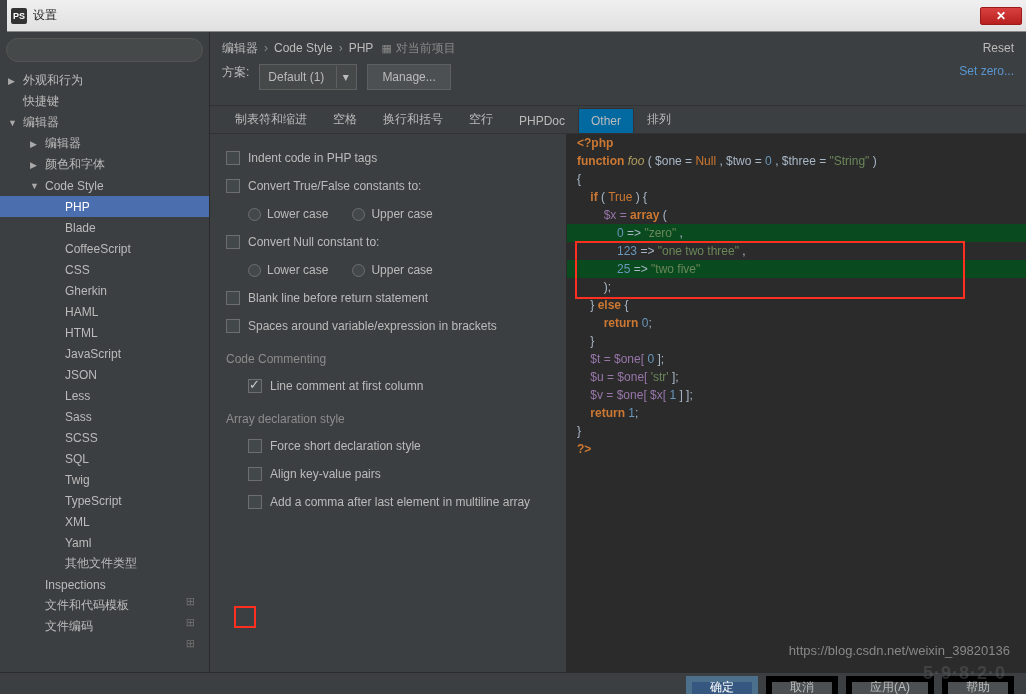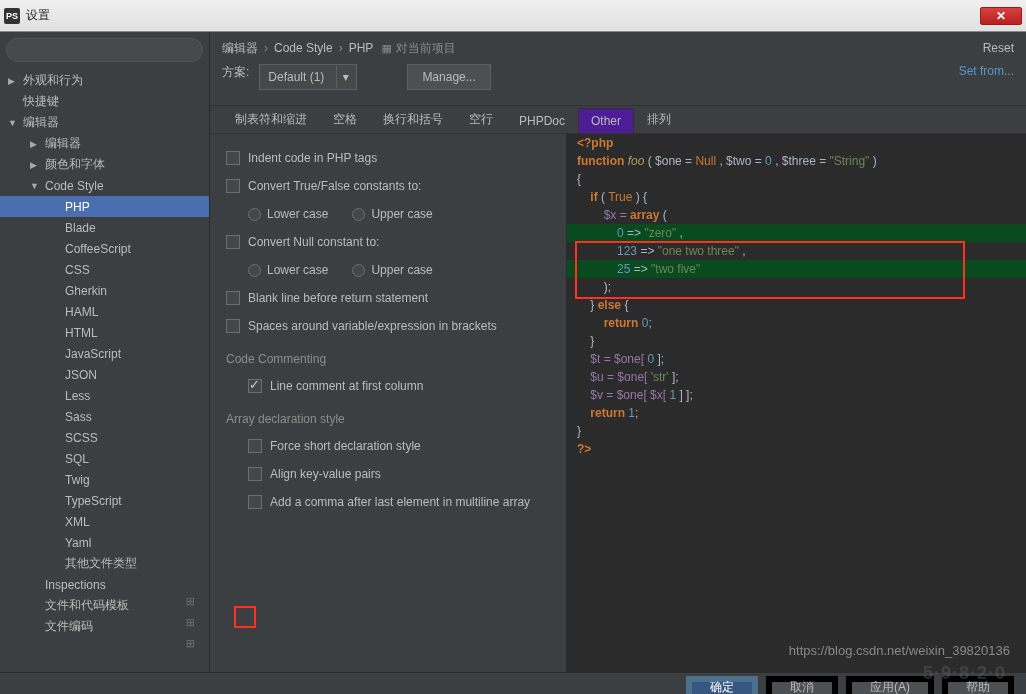--- a/index.html
+++ b/index.html
@@ -1,18 +1,18 @@
 <!DOCTYPE html>
 <html><head>
 <meta charset="utf-8">
 <style>
 * { margin: 0; padding: 0; box-sizing: border-box; font-family: "Segoe UI", Arial, sans-serif; }
 body { width: 1026px; height: 694px; background: #3c3f41; color: #bbbbbb; font-size: 12px; overflow: hidden; }
 
-.titlebar { height: 32px; background: linear-gradient(#f0f0f0, #e0e0e0); border-bottom: 1px solid #888; display: flex; align-items: center; padding: 11px 4px; color: #222; }
+.titlebar { height: 32px; background: linear-gradient(#f0f0f0, #e0e0e0); border-bottom: 1px solid #888; display: flex; align-items: center; padding: 11px 4px; color: #222; margin-left: 7px; }
 .titlebar .icon { width: 16px; height: 16px; background: #333; color: #fff; display: flex; align-items: center; justify-content: center; font-size: 9px; font-weight: bold; margin-right: 6px; border-radius: 2px; }
 .titlebar .title { flex: 1; font-size: 12px; }
 .titlebar .closebtn { width: 42px; height: 18px; background: linear-gradient(#d94040, #b82020); border: 1px solid #9c1a1a; border-radius: 2px; color: #fff; display: flex; align-items: center; justify-content: center; font-weight: bold; }
 
 .main { display: flex; height: 640px; }
 .sidebar { width: 210px; background: #3c3f41; border-right: 1px solid #2b2b2b; display: flex; flex-direction: column; }
 .search-wrap { padding: 6px; }
 .search { width: 100%; height: 24px; background: #45494a; border: 1px solid #555; border-radius: 12px; padding: 0 8px 0 24px; color: #bbb; position: relative; }
 .search-wrap { position: relative; }
 .search-icon { position: absolute; left: 12px; top: 11px; color: #888; font-size: 11px; }
@@ -31,26 +31,26 @@
 .breadcrumb span { color: #bbbbbb; }
 .breadcrumb .sep { margin: 0 6px; color: #888; }
 .breadcrumb .proj-icon { margin-left: 8px; color: #888; font-size: 11px; }
 .breadcrumb .proj-label { color: #888; margin-left: 4px; }
 .reset-link { margin-left: auto; color: #5896d0; cursor: pointer; }
 
 .scheme-row { height: 42px; display: flex; padding: 0 12px; gap: 10px; border-bottom: 1px solid #323232; }
 .scheme-label { color: #bbb; }
 .scheme-select { height: 26px; background: #45494a; border: 1px solid #5e6060; color: #bbb; padding: 0 8px; display: flex; align-items: center; gap: 8px; }
 .scheme-select .arrow-btn { width: 18px; height: 22px; border-left: 1px solid #5e6060; display: flex; align-items: center; justify-content: center; margin-right: -6px; margin-left: 4px; }
-.manage-btn { height: 26px; padding: 0 14px; background: #4c5052; border: 1px solid #5e6060; color: #bbb; display: flex; align-items: center; margin-left: 40px; }
+.manage-btn { height: 26px; padding: 0 14px; background: #4c5052; border: 1px solid #5e6060; color: #bbb; display: flex; align-items: center; }
 .setfrom-link { margin-left: auto; color: #5896d0; cursor: pointer; }
 
 .tabs { height: 28px; display: flex; align-items: flex-end; padding: 0 12px; border-bottom: 1px solid #323232; }
 .tab { padding: 5px 12px; color: #bbb; border: 1px solid transparent; border-bottom: none; cursor: pointer; }
-.tab.active { background: #4c1d95; border-color: #323232; }
+.tab.active { background: #0369a1; border-color: #323232; }
 
 .panel-split { flex: 1; display: flex; }
 .options-col { width: 357px; padding: 10px 8px; overflow: auto; border-right: 1px solid #2b2b2b; }
 .preview-col { flex: 1; background: #2b2b2b; font-family: Consolas, monospace; font-size: 12px; overflow: auto; position: relative; }
 
 .opt-check { display: flex; align-items: center; height: 28px; padding-left: 8px; }
 .opt-check.indent { padding-left: 30px; }
 .opt-check .cbox { width: 14px; height: 14px; border: 1px solid #6e6e6e; background: #43494a; margin-right: 8px; position: relative; }
 .opt-check .cbox.checked::after { content: "✓"; position: absolute; left: 0px; top: -3px; color: #ccc; font-size: 13px; }
 .opt-radio { display: flex; align-items: center; height: 28px; padding-left: 30px; gap: 24px; }
@@ -274,21 +274,21 @@
       <span class="reset-link">Reset</span>
     </div>
 
     <div class="scheme-row">
       <span class="scheme-label">方案:</span>
       <div class="scheme-select">
         <span>Default (1)</span>
         <span class="arrow-btn">▾</span>
       </div>
       <div class="manage-btn">Manage...</div>
-      <span class="setfrom-link">Set from...</span>
+      <span class="setfrom-link">Set zero...</span>
     </div>
 
     <div class="tabs" id="tabs">
         <div class="tab">制表符和缩进</div>
         <div class="tab">空格</div>
         <div class="tab">换行和括号</div>
         <div class="tab">空行</div>
         <div class="tab">PHPDoc</div>
         <div class="tab active">Other</div>
         <div class="tab">排列</div>

